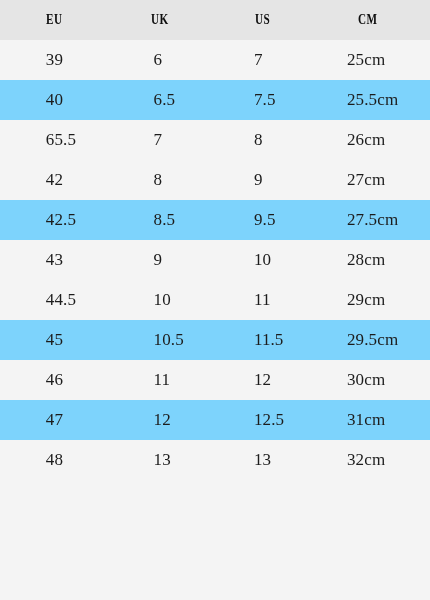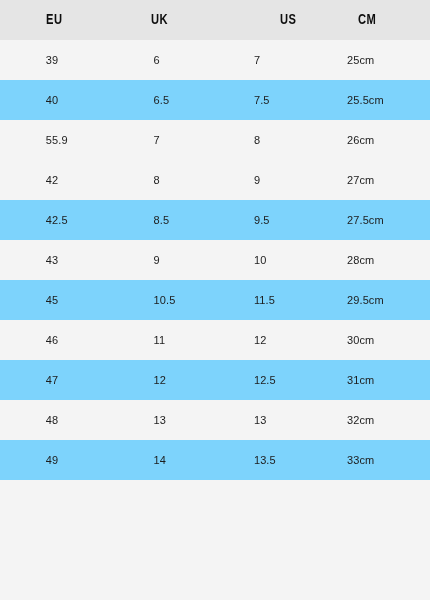--- a/index.html
+++ b/index.html
@@ -11,20 +11,21 @@
     background: #f4f4f4;
     font-family: "Liberation Sans", sans-serif;
     -webkit-font-smoothing: antialiased;
     text-rendering: optimizeLegibility;
   }
   .size-table {
     border-collapse: collapse;
     border-spacing: 0;
     width: 358px;
     table-layout: fixed;
+    font-family: Liberation Serif, serif;
   }
   .size-table th,
   .size-table td {
     text-align: left;
     height: 40px;
     vertical-align: middle;
     border: 0;
     padding-top: 0;
     padding-bottom: 0;
     padding-right: 0;
@@ -42,24 +43,24 @@
   }
   .size-table th .hdr {
     display: inline-block;
     position: relative;
     top: -0.8px;
     transform: scaleX(0.775);
     transform-origin: left center;
   }
   .size-table th.col-eu { padding-left: 45.6px; }
   .size-table th.col-uk { padding-left: 43.4px; }
-  .size-table th.col-us { padding-left: 47.2px; text-align: right; }
+  .size-table th.col-us { padding-left: 47.2px; }
   .size-table th.col-cm { padding-left: 57px; margin-top: 11px; }
   .size-table td {
-    font-size: 11px;
+    font-size: 17px;
     line-height: normal;
     color: #1c1c1c;
     padding-left: 45.8px;
     letter-spacing: 0.12px;
   }
   .size-table tbody tr.row-odd  { background: #f4f4f4; }
   .size-table tbody tr.row-even { background: #7dd3fc; }
   col.col-1 { width: 107.8px; }
   col.col-2 { width: 100.3px; }
   col.col-3 { width: 93.1px; }
@@ -90,21 +91,21 @@
         <td class="col-us">7</td>
         <td class="col-cm">25cm</td>
       </tr>
       <tr class="row-even">
         <td class="col-eu">40</td>
         <td class="col-uk">6.5</td>
         <td class="col-us">7.5</td>
         <td class="col-cm">25.5cm</td>
       </tr>
       <tr class="row-odd">
-        <td class="col-eu">55.9</td>
+        <td class="col-eu">65.5</td>
         <td class="col-uk">7</td>
         <td class="col-us">8</td>
         <td class="col-cm">26cm</td>
       </tr>
       <tr class="row-odd">
         <td class="col-eu">42</td>
         <td class="col-uk">8</td>
         <td class="col-us">9</td>
         <td class="col-cm">27cm</td>
       </tr>
@@ -112,20 +113,26 @@
         <td class="col-eu">42.5</td>
         <td class="col-uk">8.5</td>
         <td class="col-us">9.5</td>
         <td class="col-cm">27.5cm</td>
       </tr>
       <tr class="row-odd">
         <td class="col-eu">43</td>
         <td class="col-uk">9</td>
         <td class="col-us">10</td>
         <td class="col-cm">28cm</td>
+      </tr>
+      <tr class="row-odd">
+        <td class="col-eu">44.5</td>
+        <td class="col-uk">10</td>
+        <td class="col-us">11</td>
+        <td class="col-cm">29cm</td>
       </tr>
       <tr class="row-even">
         <td class="col-eu">45</td>
         <td class="col-uk">10.5</td>
         <td class="col-us">11.5</td>
         <td class="col-cm">29.5cm</td>
       </tr>
       <tr class="row-odd">
         <td class="col-eu">46</td>
         <td class="col-uk">11</td>
@@ -137,20 +144,14 @@
         <td class="col-uk">12</td>
         <td class="col-us">12.5</td>
         <td class="col-cm">31cm</td>
       </tr>
       <tr class="row-odd">
         <td class="col-eu">48</td>
         <td class="col-uk">13</td>
         <td class="col-us">13</td>
         <td class="col-cm">32cm</td>
       </tr>
-      <tr class="row-even">
-        <td class="col-eu">49</td>
-        <td class="col-uk">14</td>
-        <td class="col-us">13.5</td>
-        <td class="col-cm">33cm</td>
-      </tr>
     </tbody>
 </table>
 
 </body></html>

